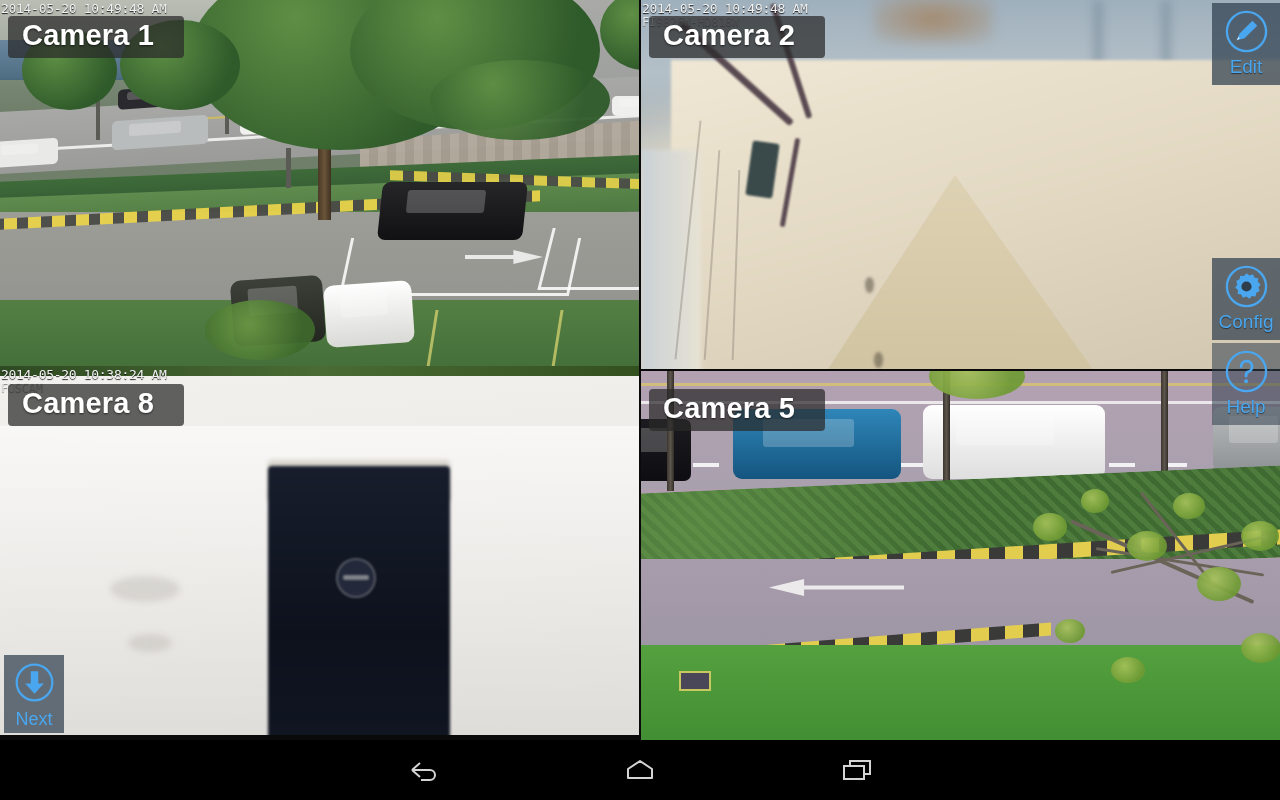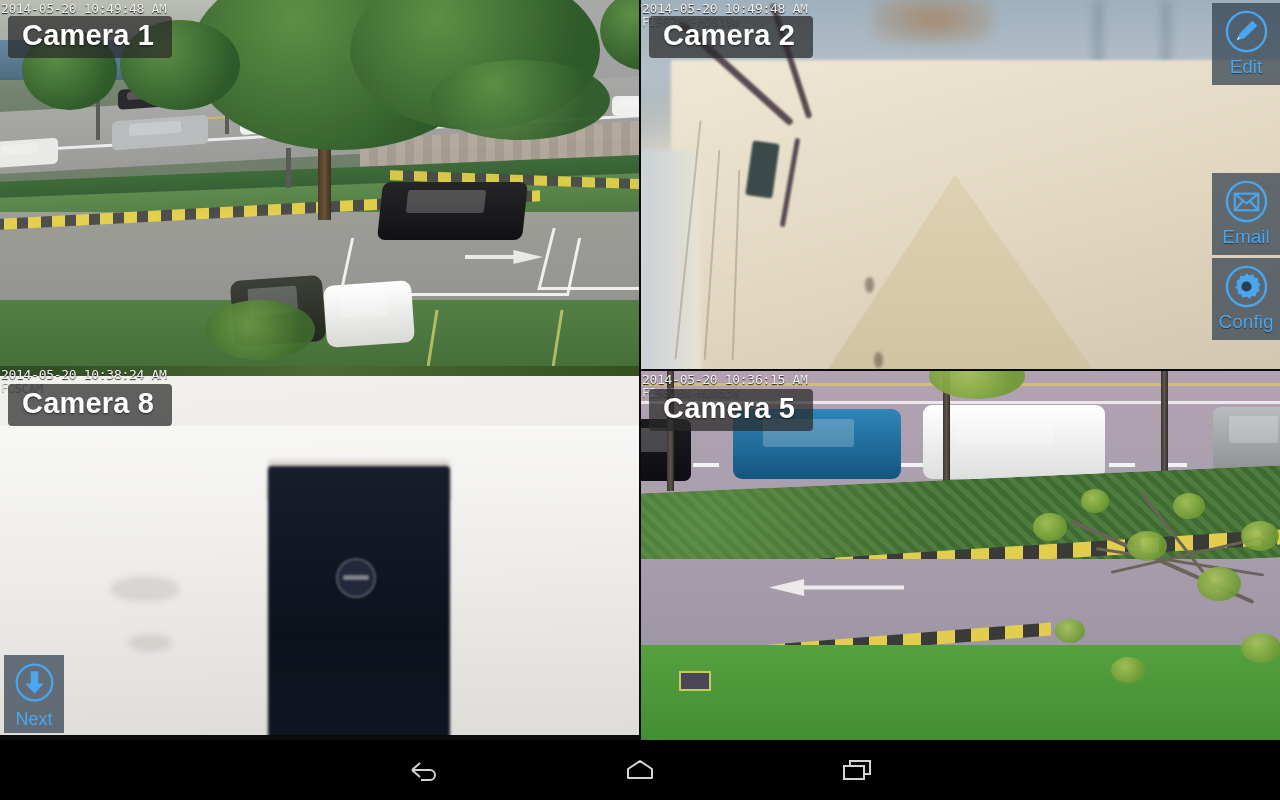--- a/index.html
+++ b/index.html
@@ -24,21 +24,21 @@
   .pane.p3 { left:0;   top:366px; height:369px; }
   .pane.p4 { left:641px; top:371px; width:639px; height:369px; }
 
   .scene { position:absolute; inset:0; }
 
   
   .cam-label {
     position:absolute; left:8px; top:16px;
     background:rgba(40,40,40,0.72);
     color:#fff; font-size:29px; font-weight:bold;
-    padding:3px 18px 6px 14px; border-radius:4px;
+    padding:3px 30px 6px 14px; border-radius:4px;
     letter-spacing:0.2px; line-height:1.15;
     text-shadow:0 1px 2px rgba(0,0,0,0.6);
     z-index:6;
   }
   .pane.p3 .cam-label, .pane.p4 .cam-label { top:18px; }
 
   
   .osd {
     position:absolute; left:1px; top:2px; z-index:5;
     font-family:"DejaVu Sans Mono", monospace;
@@ -480,59 +480,55 @@
         <div class="branch" style="left:500px;top:120px;width:120px;height:3px;transform:rotate(52deg);"></div>
         <div class="leafclump" style="left:392px;top:142px;width:34px;height:28px;"></div>
         <div class="leafclump" style="left:440px;top:118px;width:28px;height:24px;"></div>
         <div class="leafclump" style="left:486px;top:160px;width:40px;height:30px;"></div>
         <div class="leafclump" style="left:532px;top:122px;width:32px;height:26px;"></div>
         <div class="leafclump" style="left:556px;top:196px;width:44px;height:34px;"></div>
         <div class="leafclump" style="left:600px;top:150px;width:38px;height:30px;"></div>
         <div class="leafclump" style="left:414px;top:248px;width:30px;height:24px;"></div>
         <div class="leafclump" style="left:470px;top:286px;width:34px;height:26px;"></div>
         <div class="leafclump" style="left:600px;top:262px;width:40px;height:30px;"></div>
-        <div class="osd">
-          <span class="ts">2014-05-20 10:36:15 AM</span>
-          <span class="model"><span class="fi">FI</span><span>9828W-HD063W</span></span>
-        </div>
         <div class="cam-label">Camera 5</div>
       </div>
     </div>
   </div>
 
   <div class="sidebar">
 
     <div class="side-btn b-edit">
       <svg class="ico" viewBox="0 0 48 48">
         <circle cx="24" cy="24" r="20" fill="none" stroke="#49a6ef" stroke-width="2.4"></circle>
         <path d="M14 33 L17 26 L30 13 L35 18 L22 31 Z" fill="#49a6ef"></path>
         <path d="M14 33 L17 31.5 L16 29 Z" fill="#cfe9ff"></path>
       </svg>
       <span class="lbl">Edit</span>
     </div>
 
 
-    <div class="side-btn b-email">
-      <svg class="ico" viewBox="0 0 48 48">
-        <circle cx="24" cy="24" r="20" fill="none" stroke="#49a6ef" stroke-width="2.4"></circle>
-        <rect x="12" y="16" width="24" height="17" fill="none" stroke="#49a6ef" stroke-width="2.2"></rect>
-        <path d="M12 16 L24 26 L36 16 M12 33 L20 24 M36 33 L28 24" fill="none" stroke="#49a6ef" stroke-width="2.2"></path>
-      </svg>
-      <span class="lbl">Email</span>
-    </div>
 
     <div class="side-btn b-config">
       <svg class="ico" viewBox="0 0 48 48">
         <circle cx="24" cy="24" r="20" fill="none" stroke="#49a6ef" stroke-width="2.4"></circle>
         <path fill="#49a6ef" d="M24 10.5 l3 2.2 3.6-1.1 1.7 3.4 3.7.7-.4 3.8 2.8 2.5-2.2 3.1 1.2 3.6-3.4 1.7-.7 3.7-3.8-.4-2.5 2.8-3.1-2.2-3.6 1.2-1.7-3.4-3.7-.7.4-3.8-2.8-2.5 2.2-3.1-1.2-3.6 3.4-1.7.7-3.7 3.8.4z"></path>
         <circle cx="24" cy="24" r="5.2" fill="#2f3e4d"></circle>
       </svg>
       <span class="lbl">Config</span>
     </div>
 
+    <div class="side-btn b-help">
+      <svg class="ico" viewBox="0 0 48 48">
+        <circle cx="24" cy="24" r="20" fill="none" stroke="#49a6ef" stroke-width="2.4"></circle>
+        <path d="M18.5 19 a5.6 5.6 0 1 1 7 5.4 c-1.6 .7-1.9 1.7-1.9 3.2 v1" fill="none" stroke="#49a6ef" stroke-width="3" stroke-linecap="round"></path>
+        <circle cx="23.6" cy="34" r="2.1" fill="#49a6ef"></circle>
+      </svg>
+      <span class="lbl">Help</span>
+    </div>
   </div>
 
   <div class="next-btn">
     <svg class="ico" viewBox="0 0 48 48">
       <circle cx="24" cy="24" r="19" fill="none" stroke="#49a6ef" stroke-width="2.4"></circle>
       <path d="M20 12 h8 v13 h6 l-10 11 -10 -11 h6 z" fill="#49a6ef"></path>
     </svg>
     <span class="lbl">Next</span>
   </div>
 

